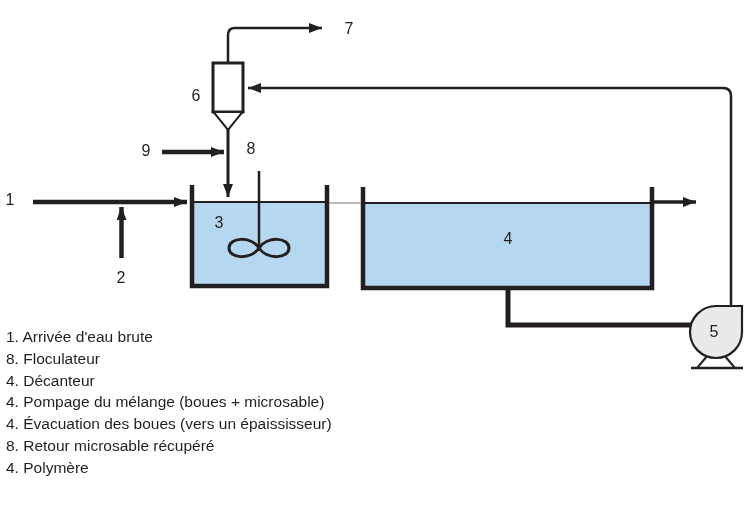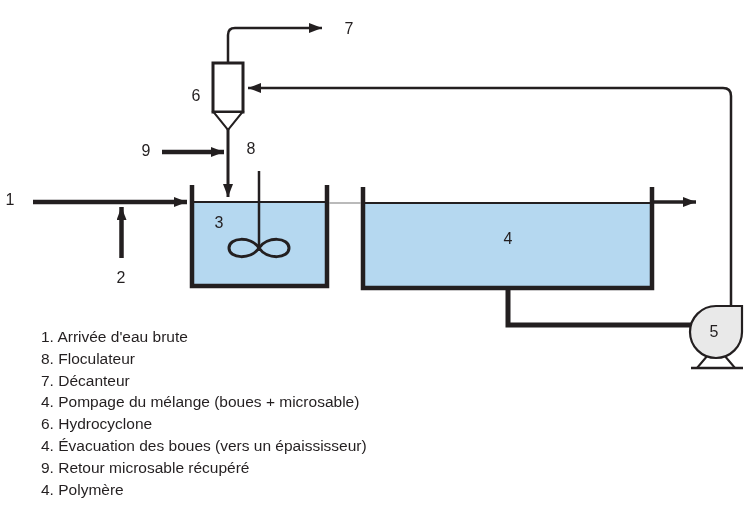--- a/index.html
+++ b/index.html
@@ -24,21 +24,20 @@
     font-size:16px;font-weight:500;
     fill:var(--line);
     text-anchor:middle;dominant-baseline:central;
   }
   .legend{
     position:absolute;left:6px;top:326px;
     color:var(--line);
     font-size:15.5px;font-weight:500;
     line-height:21.8px;
     white-space:nowrap;
-    margin-left:35px;
   }
 </style>
 </head>
 <body>
 
 <div class="stage">
 
   <svg width="745" height="527" viewBox="0 0 745 527">
     <defs>
       <marker id="ah" markerUnits="userSpaceOnUse" markerWidth="15" markerHeight="12" refX="13" refY="5" orient="auto">
@@ -81,21 +80,20 @@
     <text class="num" x="714" y="331">5</text>
     <text class="num" x="196" y="95">6</text>
     <text class="num" x="349" y="28">7</text>
     <text class="num" x="251" y="148">8</text>
     <text class="num" x="146" y="150">9</text>
   </svg>
 
   <div class="legend">
     <div>1. Arrivée d'eau brute</div>
     <div>8. Floculateur</div>
-    <div>7. Décanteur</div>
+    <div>4. Décanteur</div>
     <div>4. Pompage du mélange (boues + microsable)</div>
-    <div>6. Hydrocyclone</div>
     <div>4. Évacuation des boues (vers un épaississeur)</div>
-    <div>9. Retour microsable récupéré</div>
+    <div>8. Retour microsable récupéré</div>
     <div>4. Polymère</div>
   </div>
 
 </div>
 
 </body></html>

